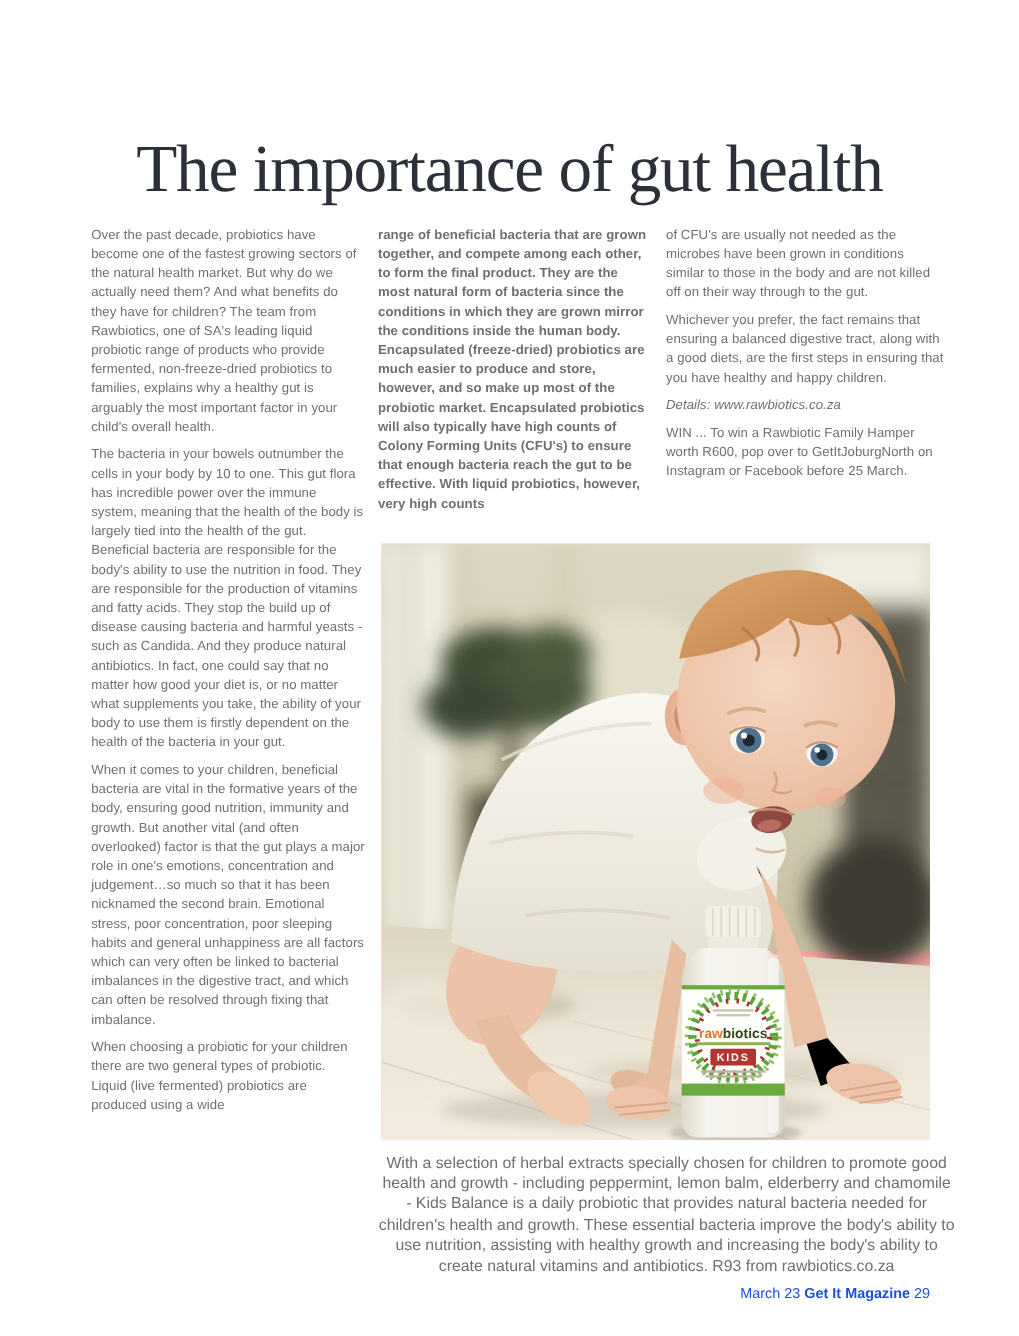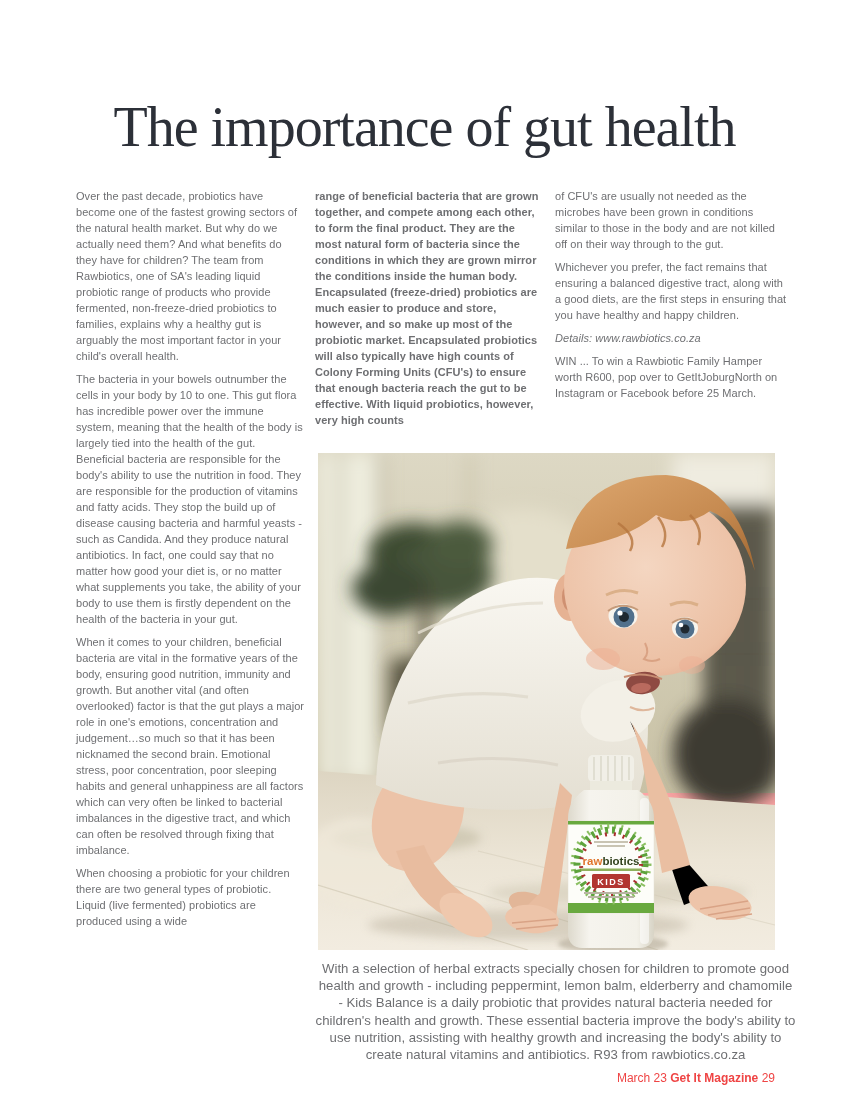--- a/index.html
+++ b/index.html
@@ -1,21 +1,21 @@
 <!DOCTYPE html>
 <html><head>
 <meta charset="utf-8">
 <style>
   html,body{margin:0;padding:0;background:#ffffff;}
   .page{
     position:relative;width:849px;height:1113px;background:#ffffff;
     font-family:"Liberation Sans",sans-serif;overflow:hidden;
   }
   .title{
-    position:absolute;left:0;right:0;top:95px;margin:0;text-align:center;
+    position:absolute;left:0;right:0;top:95px;margin:14px;text-align:center;
     font-family:"Liberation Serif",serif;font-weight:400;font-size:56px;
     letter-spacing:-1px;color:#2c3038;white-space:nowrap;
   }
   .col{
     position:absolute;top:188px;font-size:11px;line-height:16px;
     color:#6e6f72;letter-spacing:.05px;
   }
   .col-1{left:76px;width:228px;}
   .col-2{left:315px;width:228px;font-weight:bold;}
   .col-3{left:555px;width:233px;}
@@ -24,21 +24,21 @@
   .photo-frame{
     position:absolute;left:318px;top:453px;width:457px;height:497px;
     overflow:hidden;background:#fca5a5;
   }
   .photo-frame svg{display:block;}
   .caption{
     position:absolute;left:315px;top:960px;width:481px;
     font-size:13.2px;line-height:17.2px;color:#6e6f72;text-align:center;
   }
   .footer{
-    position:absolute;right:74px;top:1071px;font-size:12px;color:#ef4444;
+    position:absolute;right:74px;top:1071px;font-size:12px;color:#1d4ed8;
     white-space:nowrap;
   }
   .footer .bold{font-weight:bold;}
 </style>
 </head>
 <body>
 
 <div class="page">
 
   <h1 class="title">The importance of  gut health</h1>

